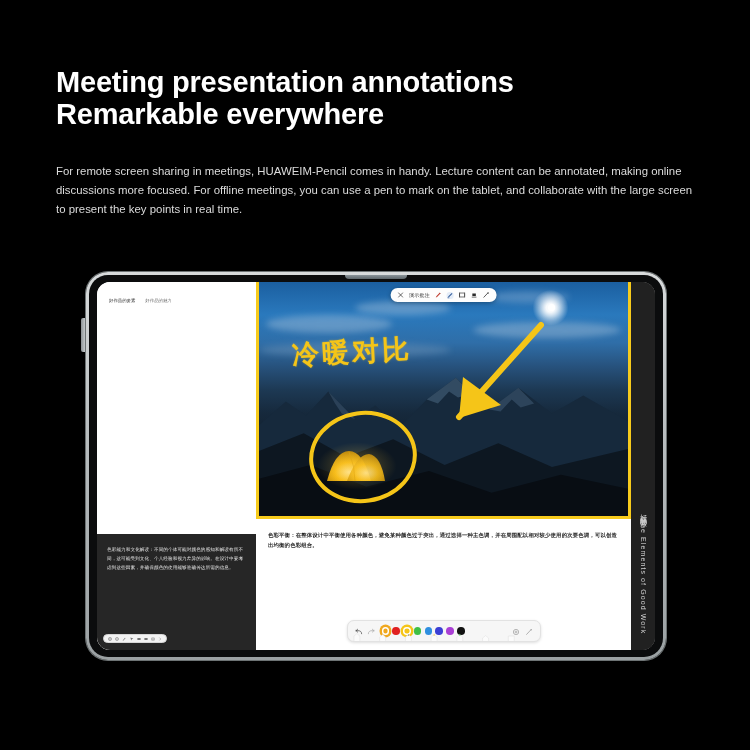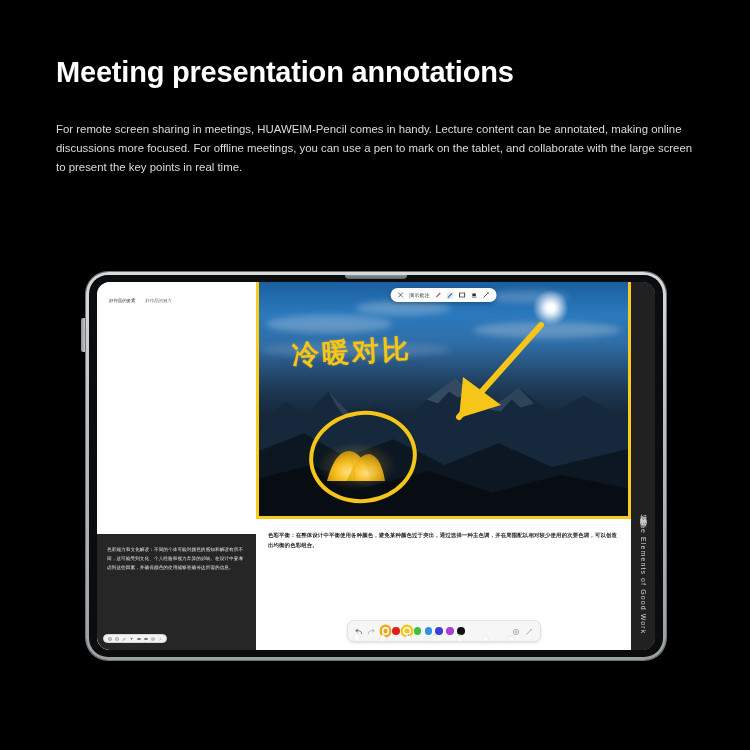--- a/index.html
+++ b/index.html
@@ -6,21 +6,21 @@
   html, body {
     width: 750px; height: 750px;
     background: #000;
     font-family: "Liberation Sans", sans-serif;
     overflow: hidden;
   }
 
   .page { position: relative; width: 750px; height: 750px; background: #000; }
 
   
-  .heading-wrap { position: absolute; left: 56px; top: 56px; width: 660px; }
+  .heading-wrap { position: absolute; left: 56px; top: 66px; width: 660px; }
   .headline {
     color: #ffffff;
     font-size: 29px;
     line-height: 32px;
     font-weight: bold;
     letter-spacing: -0.2px;
   }
   .subcopy {
     color: #dcdcdc;
     font-size: 11.4px;
@@ -240,20 +240,21 @@
   }
 </style>
 </head>
 <body>
 
 <div class="page">
 
   <div class="heading-wrap">
     <div class="headline">
       <div>Meeting presentation annotations</div>
+      <div>Remarkable everywhere</div>
     </div>
     <div class="subcopy">For remote screen sharing in meetings, HUAWEIM-Pencil comes in handy. Lecture content can be annotated, making online discussions more focused. For offline meetings, you can use a pen to mark on the tablet, and collaborate with the large screen to present the key points in real time.</div>
   </div>
 
   <div class="tablet">
     <div class="side-btn"></div>
     <div class="tablet-inner">
       <div class="camera-bar"></div>
 
       <div class="screen">

